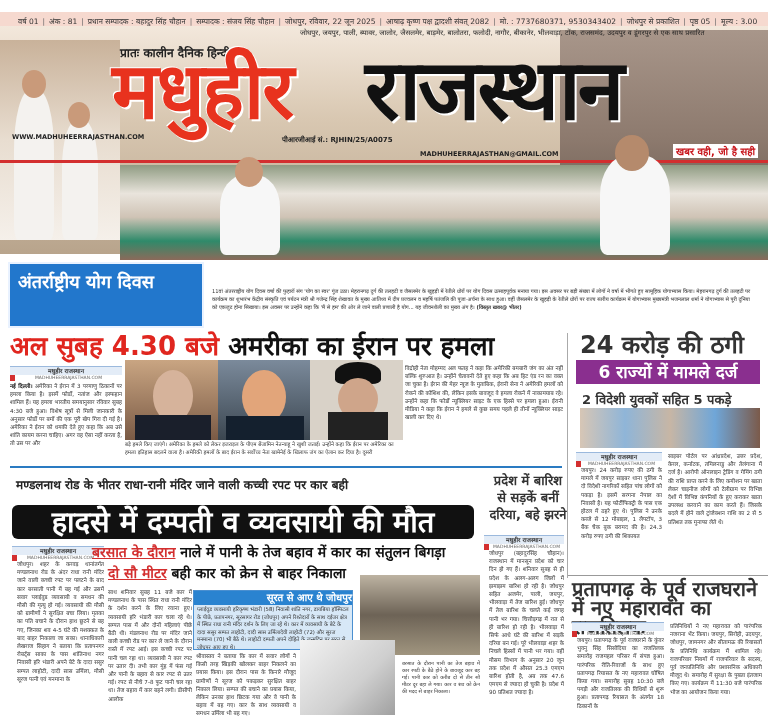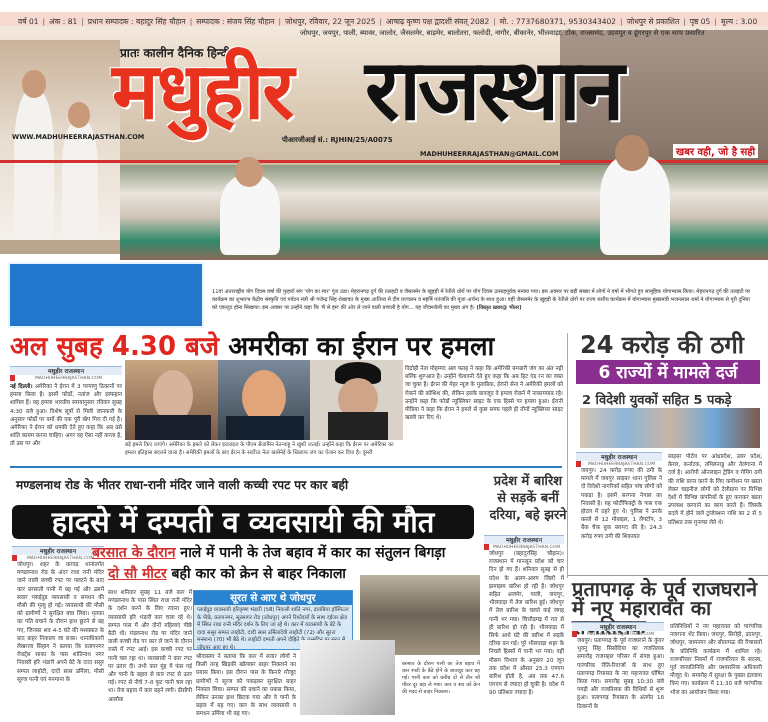--- a/index.html
+++ b/index.html
@@ -44,21 +44,21 @@
 .iranimg{left:125px;top:360px;width:278px;height:80px;display:flex}
 .face{flex:1;position:relative;overflow:hidden}
 .capt2{left:125px;top:440px;width:278px;height:18px;font-size:5.3px;line-height:8px;color:#333;overflow:hidden}
 .blueline{left:10px;top:466px;width:552px;height:2px;background:#2a7bc2}
 .hl2{left:16px;top:476px;font-size:12px;font-weight:bold;color:#222;white-space:nowrap}
 .blackbar{left:12px;top:505px;width:462px;height:34px;background:#111;border-radius:6px;color:#fff;font-size:29px;font-weight:bold;text-align:center;line-height:34px;white-space:nowrap}
 .sidehl{left:488px;top:472px;width:80px;font-size:13px;font-weight:bold;color:#333;text-align:center;line-height:17px}
 .redhl{font-size:14px;font-weight:bold;white-space:nowrap;line-height:19px}
 .redhl .r{color:#d32f2f;text-decoration:underline}
 .surat{left:193px;top:590px;width:160px;height:60px;background:#d7e8f7;border:1px solid #4a8fd0}
-.surat-t{background:#2a83d0;color:#fff;font-size:10px;font-weight:bold;text-align:center;line-height:14px}
+.surat-t{background:#2a83d0;color:#fff;font-size:10px;font-weight:bold;text-align:right;line-height:14px}
 .surat-b{font-size:5.3px;line-height:7.6px;color:#333;padding:1px 3px;overflow:hidden;height:44px}
 .flood{left:360px;top:575px;width:120px;height:80px;background:linear-gradient(180deg,#bdb3a2,#6d6356 50%,#a0957f)}
 .car{left:300px;top:640px;width:95px;height:75px;background:linear-gradient(135deg,#f2f2f2,#cfcfcf 60%,#a0a0a0)}
 .pratap{left:572px;top:580px;width:190px;font-size:20px;font-weight:bold;color:#333;line-height:19px}
 .hsep{height:1px;background:#999}
 </style>
 </head>
 <body>
 
 <div class="abs topstrip">
@@ -101,20 +101,21 @@
 <div class="abs slogan">खबर वही, जो है सही</div>
 <div class="abs redline"></div>
 
 <div class="abs yoga">
   <div class="person" style="left:100px;top:10px;width:60px;height:80px;background:#f7f7f7"></div>
   <div class="head" style="left:115px;top:-8px;width:28px;height:30px"></div>
   <div class="person" style="left:480px;top:-10px;width:70px;height:100px;background:#f7f7f7"></div>
   <div class="head" style="left:495px;top:-30px;width:34px;height:36px;background:#b58a6c"></div>
 </div>
 <div class="abs yogabox">
+  <div>अंतर्राष्ट्रीय योग दिवस</div>
 </div>
 <div class="abs caption">
   <span>11वां अंतरराष्ट्रीय योग दिवस वर्षा की फुहारों संग 'योग का स्वर' गूंज उठा। मेहरानगढ़ दुर्ग की तलहटी व जैसलमेर के खुहड़ी में रेतीले धोरों पर योग दिवस उत्साहपूर्वक मनाया गया। इस अवसर पर बड़ी संख्या में लोगों ने वर्षा में भीगते हुए सामूहिक योगाभ्यास किया। मेहरानगढ़ दुर्ग की तलहटी पर कार्यक्रम का शुभारंभ केंद्रीय संस्कृति एवं पर्यटन मंत्री श्री गजेन्द्र सिंह शेखावत के मुख्य आतिथ्य में दीप प्रज्वलन व महर्षि पतंजलि की पूजा-अर्चना के साथ हुआ। वहीं जैसलमेर के खुहड़ी के रेतीले धोरों पर राज्य स्तरीय कार्यक्रम में योगाभ्यास मुख्यमंत्री भजनलाल शर्मा ने योगाभ्यास से पूरी दुनिया को एकजुट होना सिखाया। इस अवसर पर उन्होंने कहा कि 'मैं से हम' की ओर ले जाने वाली प्रणाली है योग... यह जीवनशैली का मुख्य अंग है।</span>
   <b>(विस्तृत खबर@ भीतर)</b>
 </div>
 
 <div class="abs hl1">
   <span class="red">अल सुबह 4.30 बजे</span>
   <span>अमरीका का ईरान पर हमला</span>
 </div>

